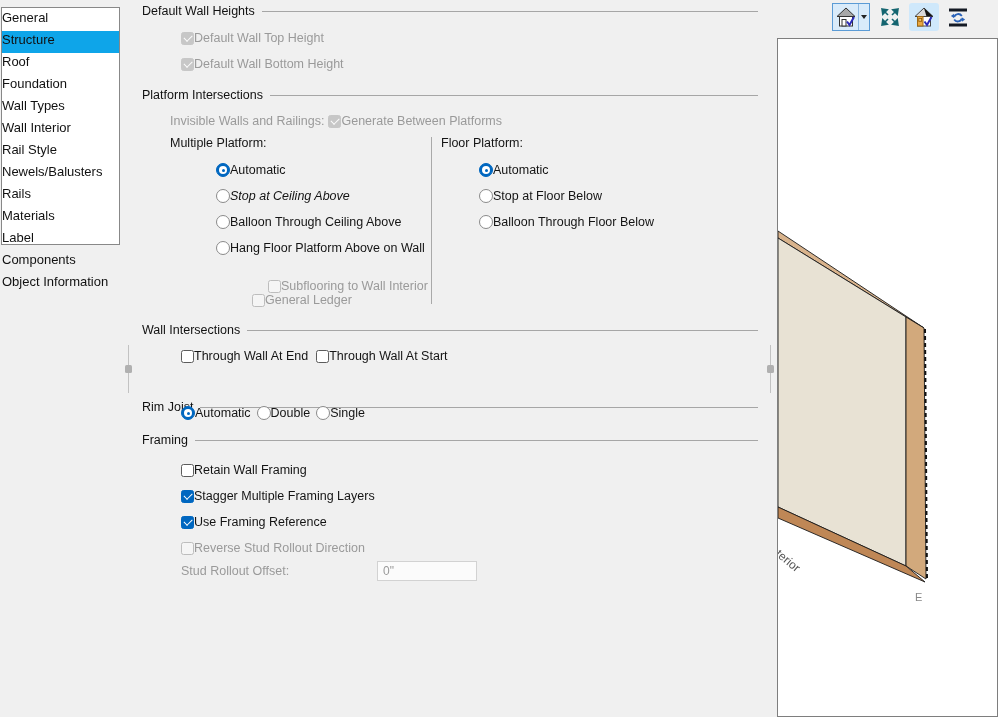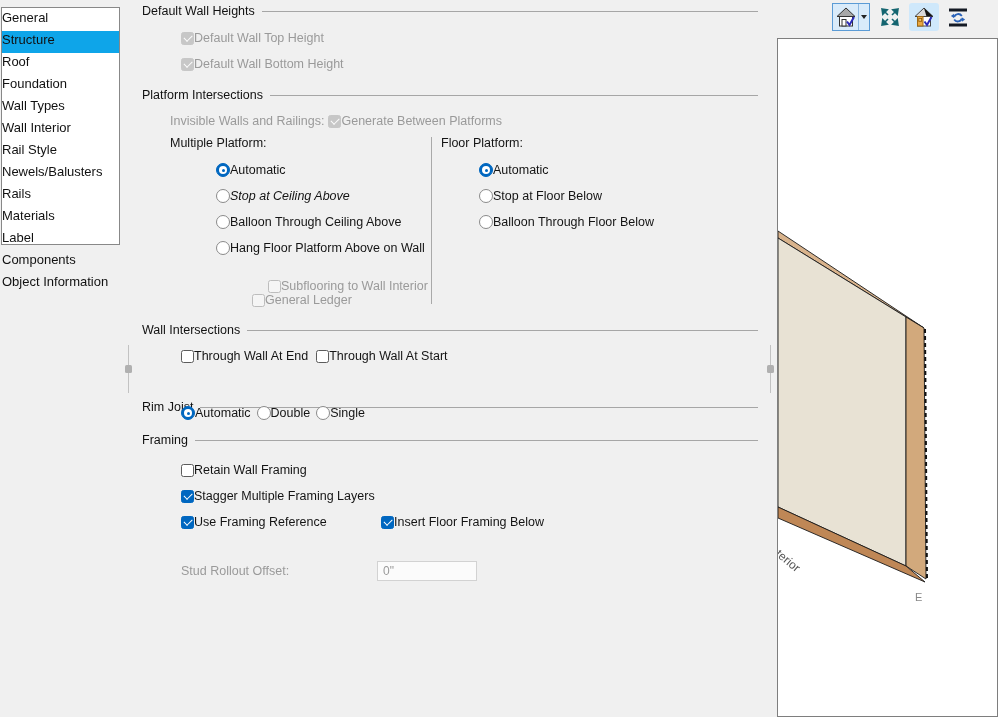--- a/index.html
+++ b/index.html
@@ -193,23 +193,23 @@
     <span class="lbl">Retain Wall Framing</span>
   </div>
   <div class="row" style="top:486px;left:51px;">
     <span class="cb checked"></span>
     <span class="lbl">Stagger Multiple Framing Layers</span>
   </div>
   <div class="row" style="top:512px;left:51px;">
     <span class="cb checked"></span>
     <span class="lbl">Use Framing Reference</span>
   </div>
-  <div class="row" style="top:512px;left:251px;">
-    <span class="cb checked"></span>
-    <span class="lbl">Insert Floor Framing Below</span>
+  <div class="row" style="top:538px;left:51px;">
+    <span class="cb dis"></span>
+    <span class="lbl dis">Reverse Stud Rollout Direction</span>
   </div>
   <div class="row" style="top:561px;left:51px;">
     <span class="lbl dis">Stud Rollout Offset:</span>
   </div>
   <input class="offset-input" type="text" disabled="" value="0&quot;" style="">
 </div>
 
 <div class="vsplit" style="left:767px;">
   <div class="line"></div>
   <div class="grip"></div>

